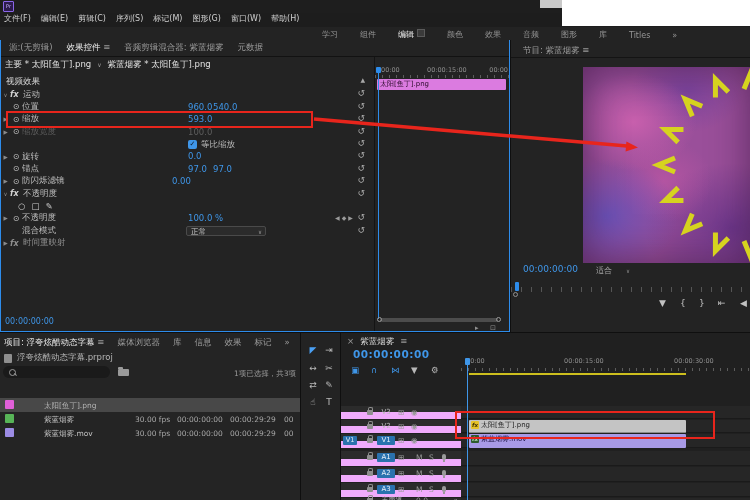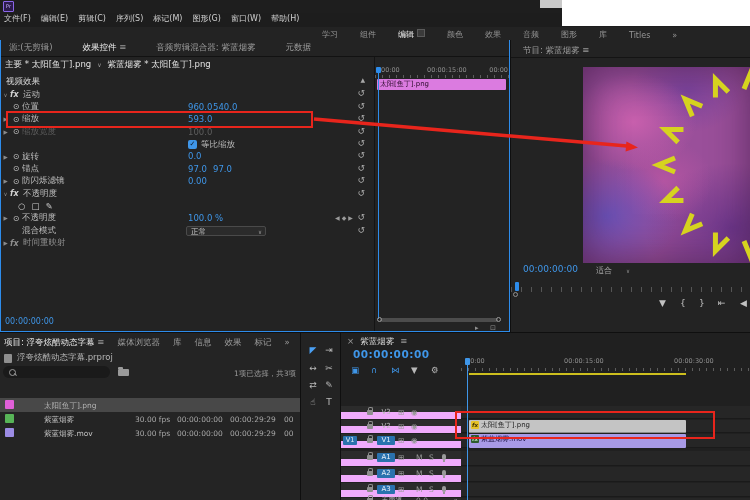--- a/index.html
+++ b/index.html
@@ -13,21 +13,21 @@
   
   #titlebar{left:0;top:0;width:750px;height:13px;background:#1e1e1e;display:flex;align-items:center;gap:4px;padding-left:3px;box-sizing:border-box;font-size:8px;color:#c4c4c4}
   #prlogo{width:9px;height:9px;background:#2d1b4e;border:1px solid #8a66e8;color:#c9b8ff;font-size:5px;line-height:8px;text-align:center;border-radius:1px;flex:0 0 auto}
   #menubar{left:0;top:13px;width:641px;height:14px;display:flex;align-items:flex-start;gap:10px;padding-left:4px;box-sizing:border-box;color:#cfcfcf;font-size:8px}
   #menubar span{flex:0 0 auto}
   #wsbar{left:0;top:27px;width:750px;height:13px;background:#232323;display:flex;align-items:flex-end;gap:22px;padding-left:322px;box-sizing:border-box;color:#959595;font-size:8px}
   .wsactive{color:#f0f0f0}
   .wsbox{display:inline-block;width:6px;height:6px;background:#3a3a3a;border:1px solid #5a5a5a;margin-left:3px}
   
   #ecpanel{left:0;top:40px;width:510px;height:292px;background:#232323;border-left:1px solid #2d8ceb;border-right:1px solid #2d8ceb;border-bottom:1px solid #2d8ceb;box-sizing:border-box}
-  #ectabs{position:absolute;left:0;top:0;width:100%;height:17px;display:flex;align-items:center;gap:30px;padding-left:8px;box-sizing:border-box;color:#9b9b9b;border-bottom:1px solid #121212}
+  #ectabs{position:absolute;left:0;top:0;width:100%;height:17px;display:flex;align-items:center;gap:14px;padding-left:8px;box-sizing:border-box;color:#9b9b9b;border-bottom:1px solid #121212}
   .tabactive{color:#ececec}
   #echead{position:absolute;left:0;top:17px;width:373px;height:15px;display:flex;align-items:center;gap:6px;padding-left:4px;box-sizing:border-box;color:#e2e2e2}
   .erows{position:absolute;left:0;top:36px;width:373px}
   .er{position:relative;height:12.4px;display:flex;align-items:center;color:#bdbdbd}
   .er .ch{width:9px;text-align:center;font-size:5.5px;color:#8a8a8a;flex:0 0 auto}
   .er .sw{width:12px;text-align:center;font-size:8px;color:#c0c0c0;flex:0 0 auto}
   .er .val{position:absolute;top:1px;color:#3f96e8}
   .er .rst{position:absolute;right:9px;top:0;color:#a8a8a8;font-size:9px}
   .er .keynav{position:absolute;left:334px;top:2px;color:#9a9a9a;font-size:6px;letter-spacing:2px}
   .disabled,.disabled .val{color:#5d5d5d !important}
@@ -226,21 +226,21 @@
         <span>锚点</span>
         <span class="val" style="left:187px">97.0</span>
         <span class="val" style="left:212px">97.0</span>
         <span class="rst">↺</span>
       </div>
 
       <div class="er">
         <span class="ch">▶</span>
         <span class="sw">⊙</span>
         <span>防闪烁滤镜</span>
-        <span class="val" style="left:187px">0.00</span>
+        <span class="val" style="left:171px">0.00</span>
         <span class="rst">↺</span>
       </div>
 
       <div class="er">
         <span class="ch">∨</span>
         <span class="fx">fx</span>
         <span>不透明度</span>
         <span class="rst">↺</span>
       </div>
 

